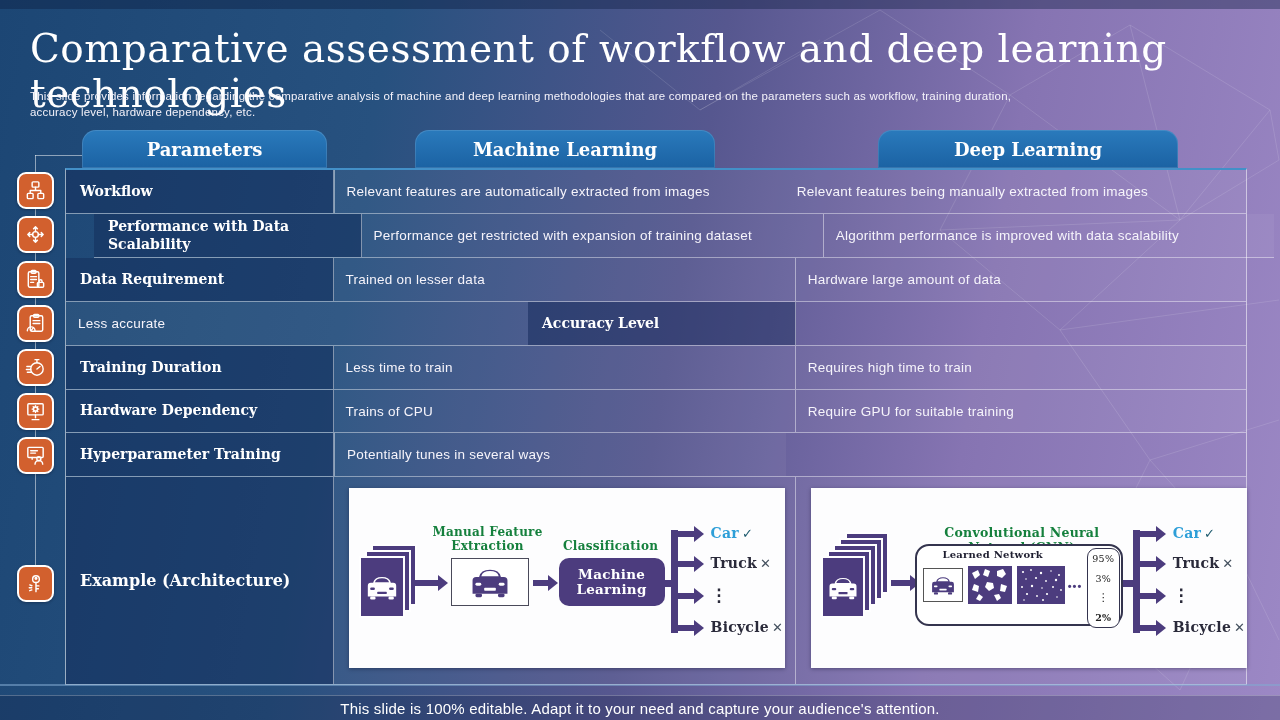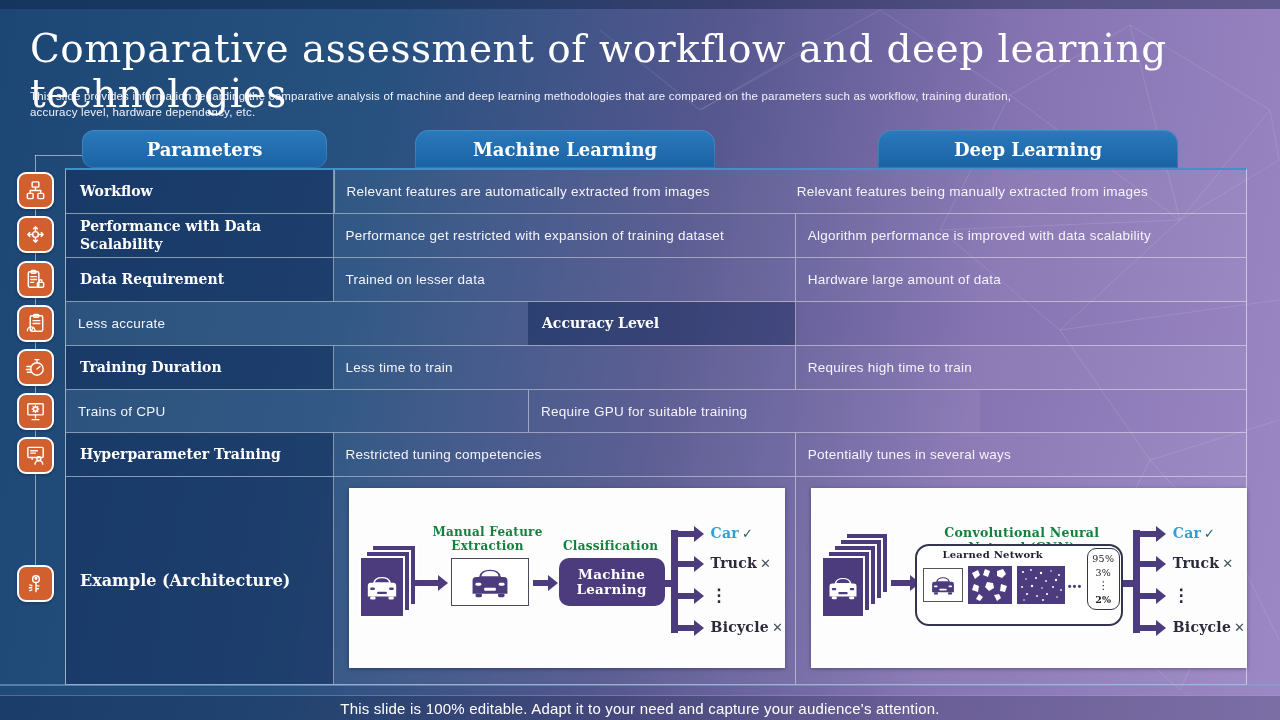--- a/index.html
+++ b/index.html
@@ -11,39 +11,39 @@
   .mesh { position:absolute; inset:0; pointer-events:none; }
   .title { position:absolute; left:30px; top:26px; width:1180px; color:#ffffff;
     font-family:"DejaVu Serif","Liberation Serif",serif; font-size:39px; font-weight:400; letter-spacing:.5px; }
   .subtitle { position:absolute; left:30px; top:88px; width:1000px; color:#f4f2fa;
     font-size:11.5px; line-height:1.4; letter-spacing:.2px; }
   
   .tab { position:absolute; top:130px; height:38px; border-radius:14px 14px 0 0;
     background:linear-gradient(#2a7abc,#1b62a3); display:flex; align-items:center; justify-content:center;
     color:#fff; font-family:"DejaVu Serif","Liberation Serif",serif; font-weight:bold; font-size:18px;
     box-shadow:0 0 0 1px rgba(255,255,255,.12) inset; }
-  .tab.params { left:82px; width:245px;border-radius:12px; }
+  .tab.params { left:82px; width:245px; }
   .tab.ml { left:415px; width:300px; }
   .tab.dl { left:878px; width:300px; }
   
   .hline { position:absolute; background:rgba(255,255,255,.45); }
   .vline { position:absolute; background:rgba(255,255,255,.45); }
   
   .table { position:absolute; left:65px; top:168px; width:1182px; height:517px;
     border:1px solid rgba(255,255,255,.55); border-top:2px solid #4390c8; display:flex; flex-direction:column; }
   .trow { display:flex; width:100%; border-bottom:1px solid rgba(255,255,255,.45); }
   .trow:last-child { border-bottom:none; }
   .cell { display:flex; align-items:center; }
   .cell.param { width:268px; background:rgba(17,38,84,.42); border-right:1px solid rgba(255,255,255,.45);
     color:#fff; font-family:"DejaVu Serif","Liberation Serif",serif; font-weight:bold; font-size:14px;
     padding:0 10px 0 14px; line-height:1.25; }
   .cell.val { width:462px; background:rgba(255,255,255,.05); color:#f6f4fb; font-size:13.5px;
     letter-spacing:.25px; padding:0 10px 0 12px; }
   .cell.val.last { width:452px; border-left:1px solid rgba(255,255,255,.45); }
-  .r44 { height:44px; } .r45 { height:45px; } .rex { height:208px; }
+  .r44 { height:44px; } .r45 { height:45px;margin-left:28px; } .rex { height:208px; }
   .rex .cell { position:relative; }
   
   .railline { position:absolute; left:35px; top:155px; width:1px; height:447px; background:rgba(255,255,255,.5); }
   .railh { position:absolute; left:35px; top:155px; width:47px; height:1px; background:rgba(255,255,255,.5); }
   .ric { position:absolute; left:17px; width:37px; height:37px; border-radius:9px; background:#d2602e;
     border:2px solid #ffffff; display:flex; align-items:center; justify-content:center;
     box-shadow:0 1px 3px rgba(0,0,20,.3); }
   .ric svg { width:23px; height:23px; stroke:#fff; stroke-width:1.5; fill:none; stroke-linecap:round; stroke-linejoin:round; }
   
   .panel { position:absolute; top:11px; left:15px; width:436px; height:180px; background:#fdfdfe;
@@ -189,26 +189,26 @@
     <div class="trow r44">
       <div class="cell val">Less accurate</div>
       <div class="cell param">Accuracy Level</div>
     </div>
     <div class="trow r44">
       <div class="cell param">Training Duration</div>
       <div class="cell val">Less time to train</div>
       <div class="cell val last">Requires high time to train</div>
     </div>
     <div class="trow r44">
+      <div class="cell param">Hardware Dependency</div>
       <div class="cell val">Trains of CPU</div>
       <div class="cell val last">Require GPU for suitable training</div>
     </div>
     <div class="trow r44">
       <div class="cell param">Hyperparameter Training</div>
-      <div class="cell val">Restricted tuning competencies</div>
       <div class="cell val last">Potentially  tunes in several ways</div>
     </div>
 
     <div class="trow rex">
       <div class="cell param" style="font-size:16px">Example (Architecture)</div>
 
       <div class="cell val">
         <div class="panel">
 
           <div class="card" style="left:22px; top:56px; width:46px; height:62px;"></div>
@@ -326,21 +326,21 @@
                   <circle cx="10" cy="28" r="1.1"></circle>
                   <circle cx="20" cy="30" r="0.9"></circle>
                   <circle cx="30" cy="28" r="1.1"></circle>
                   <circle cx="40" cy="31" r="0.8"></circle>
                   <circle cx="7" cy="34" r="0.8"></circle>
                   <circle cx="26" cy="34" r="1"></circle>
                 </g>
               </svg>
           </div>
           <div class="ell" style="left:257px; top:92px;">•••</div>
-          <div class="scorebox" style="left:276px; top:60px; width:33px; height:62px;">
+          <div class="scorebox" style="left:276px; top:60px; width:33px; height:80px;">
             <span>95%</span>
             <span>3%</span>
             <span style="font-size:11px; line-height:.9;">⋮</span>
             <span class="b">2%</span>
           </div>
 
           <div class="stub" style="left:312px; top:92px; width:12px;"></div>
           <div class="vbar" style="left:322px; top:42px; height:103px;"></div>
           <div class="arr" style="left:329px; top:43px; width:17px;"></div>
           <div class="arr" style="left:329px; top:73px; width:17px;"></div>

